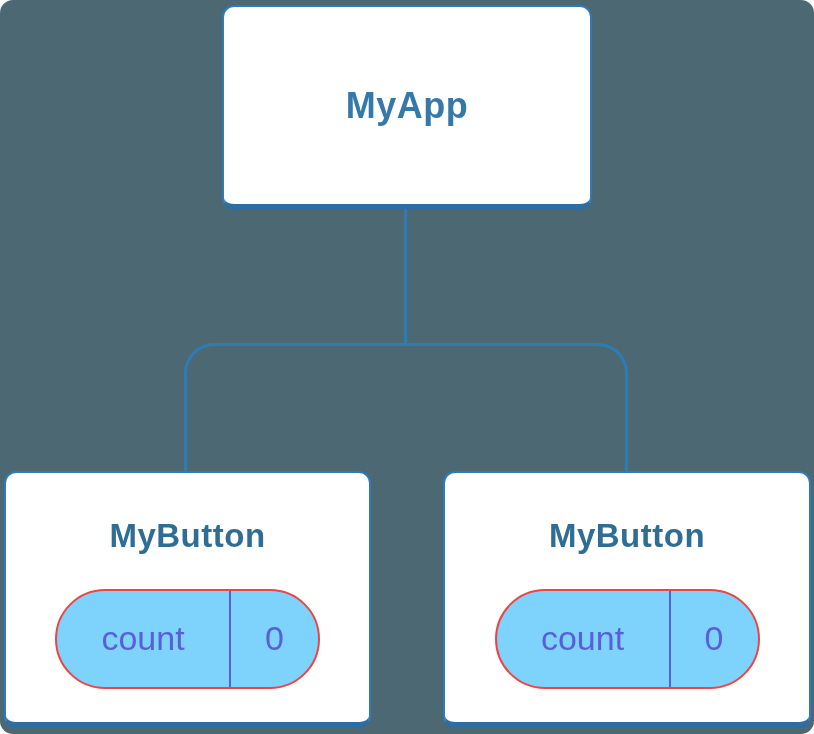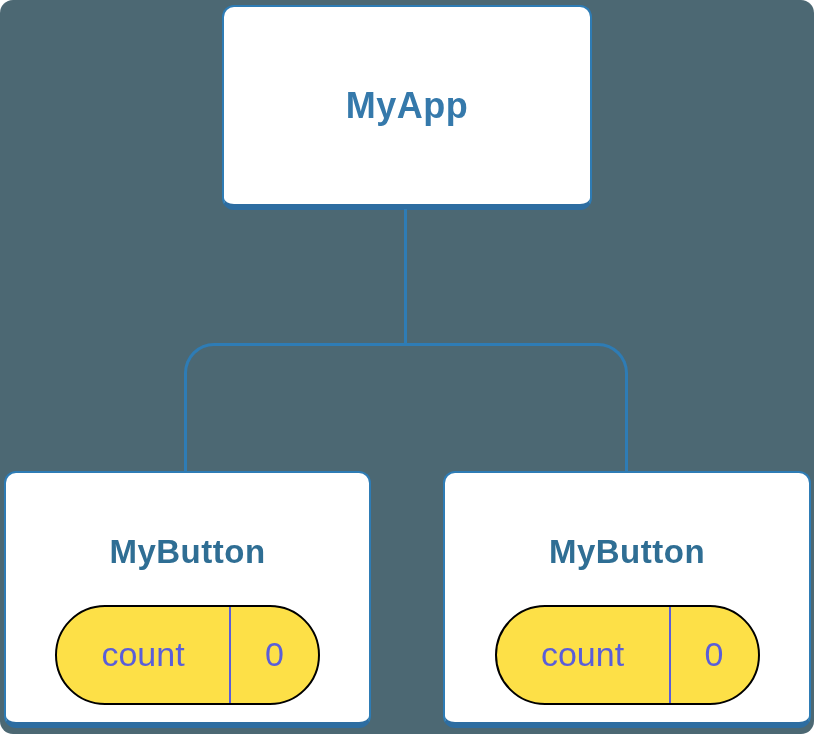--- a/index.html
+++ b/index.html
@@ -44,41 +44,41 @@
     box-sizing: border-box;
     border: 3px solid #2E7CB5;
     border-bottom: none;
     border-top-left-radius: 30px;
     border-top-right-radius: 30px;
   }
   .card-child {
     display: flex;
     flex-direction: column;
     align-items: center;
-    padding-top: 60px;
+    padding-top: 44px;
   }
   .card-child-left  { left: 4px;   top: 471px; width: 367px; height: 257px; }
   .card-child-right { left: 443px; top: 471px; width: 368px; height: 257px; }
   .child-label {
     font-size: 33px;
     font-weight: 700;
     letter-spacing: 0.5px;
     line-height: 1.15;
     color: #2F6E94;
   }
   .pill {
     margin-top: 34px;
     width: 265px; height: 100px;
     box-sizing: border-box;
-    border: 2px solid #000000;
+    border: 2px solid #ef4444;
     border-radius: 52px;
     display: flex;
     color: #5A5ED9;
     font-size: 34px;
-    background: #fde047;
+    background: #7dd3fc;
   }
   .pill-key {
     width: 172px;
     display: flex; align-items: center; justify-content: center;
     border-right: 2px solid #5A5ED9;
   }
   .pill-value {
     flex: 1;
     display: flex; align-items: center; justify-content: center;
   }

